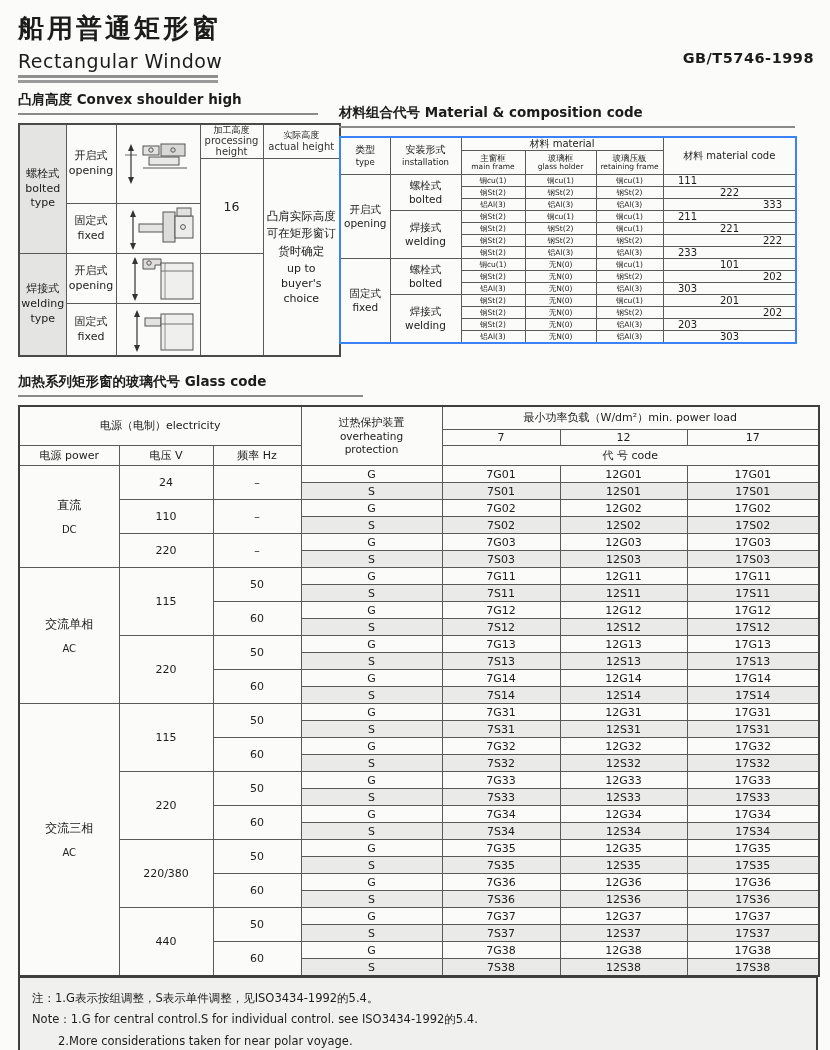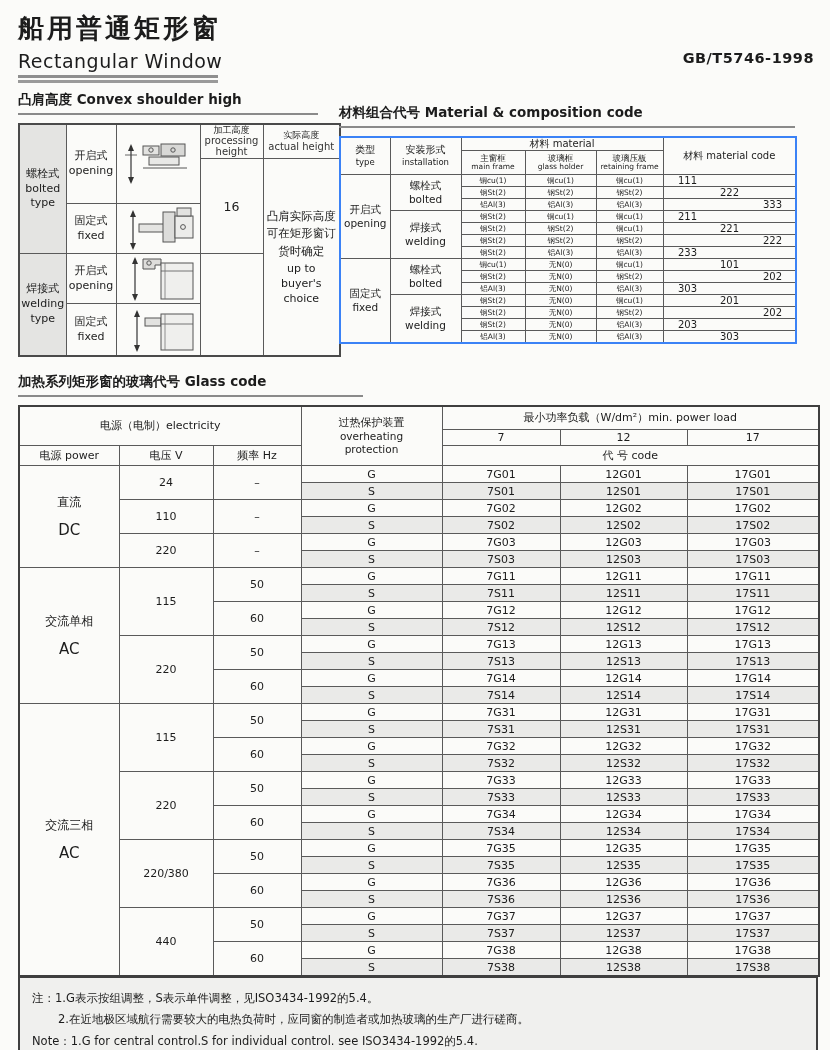--- a/index.html
+++ b/index.html
@@ -67,21 +67,21 @@
   .glass { width: 800px; border: 2px solid #3f3f3f; }
   .glass th { font-size: 11px; text-align: center; vertical-align: middle; line-height: 1.3; }
   .glass td { font-size: 11px; text-align: center; vertical-align: middle; height: 17px; line-height: 1; }
   .glass thead tr.h1 th { height: 24px; }
   .glass thead tr.h2 th { height: 16px; }
   .glass thead tr.h3 th { height: 20px; }
   .glass .prot { font-size: 11px; line-height: 1.25; margin-top: 41px; }
   .glass .prot .en { font-size: 10.5px; display: block; width: 90px; margin: 0 auto; }
   .glass tbody tr.shade td { background: #eaeae8; }
   .glass .power-cell { font-size: 12px; line-height: 1.2; }
-  .glass .power-cell .en { display: block; margin-top: 12px; font-size: 15px; }
+  .glass .power-cell .en { display: block; margin-top: 12px; font-size: 10px; }
 
   
   .notes {
     width: 800px; border: 2px solid #3f3f3f; border-top: 1px solid #3f3f3f;
     background: #f0f0ee; padding: 10px 12px 14px 12px; font-size: 11.5px; line-height: 1.85;
   }
   .notes .indent { padding-left: 26px; }
 </style>
 </head>
 <body>
@@ -583,19 +583,18 @@
             <td class="prot-cell">S</td>
             <td class="code-val">7S38</td>
             <td class="code-val">12S38</td>
             <td class="code-val">17S38</td>
           </tr>
         </tbody>
     </table>
 
     <div class="notes">
       <div>注：1.G表示按组调整，S表示单件调整，见ISO3434-1992的5.4。</div>
-      <div class="indent">2.在近地极区域航行需要较大的电热负荷时，应同窗的制造者或加热玻璃的生产厂进行磋商。</div>
       <div>Note：1.G for central control.S for individual control. see ISO3434-1992的5.4.</div>
       <div class="indent">2.More considerations taken for near polar voyage.</div>
     </div>
   </div>
 
 </div>
 
 </body></html>

